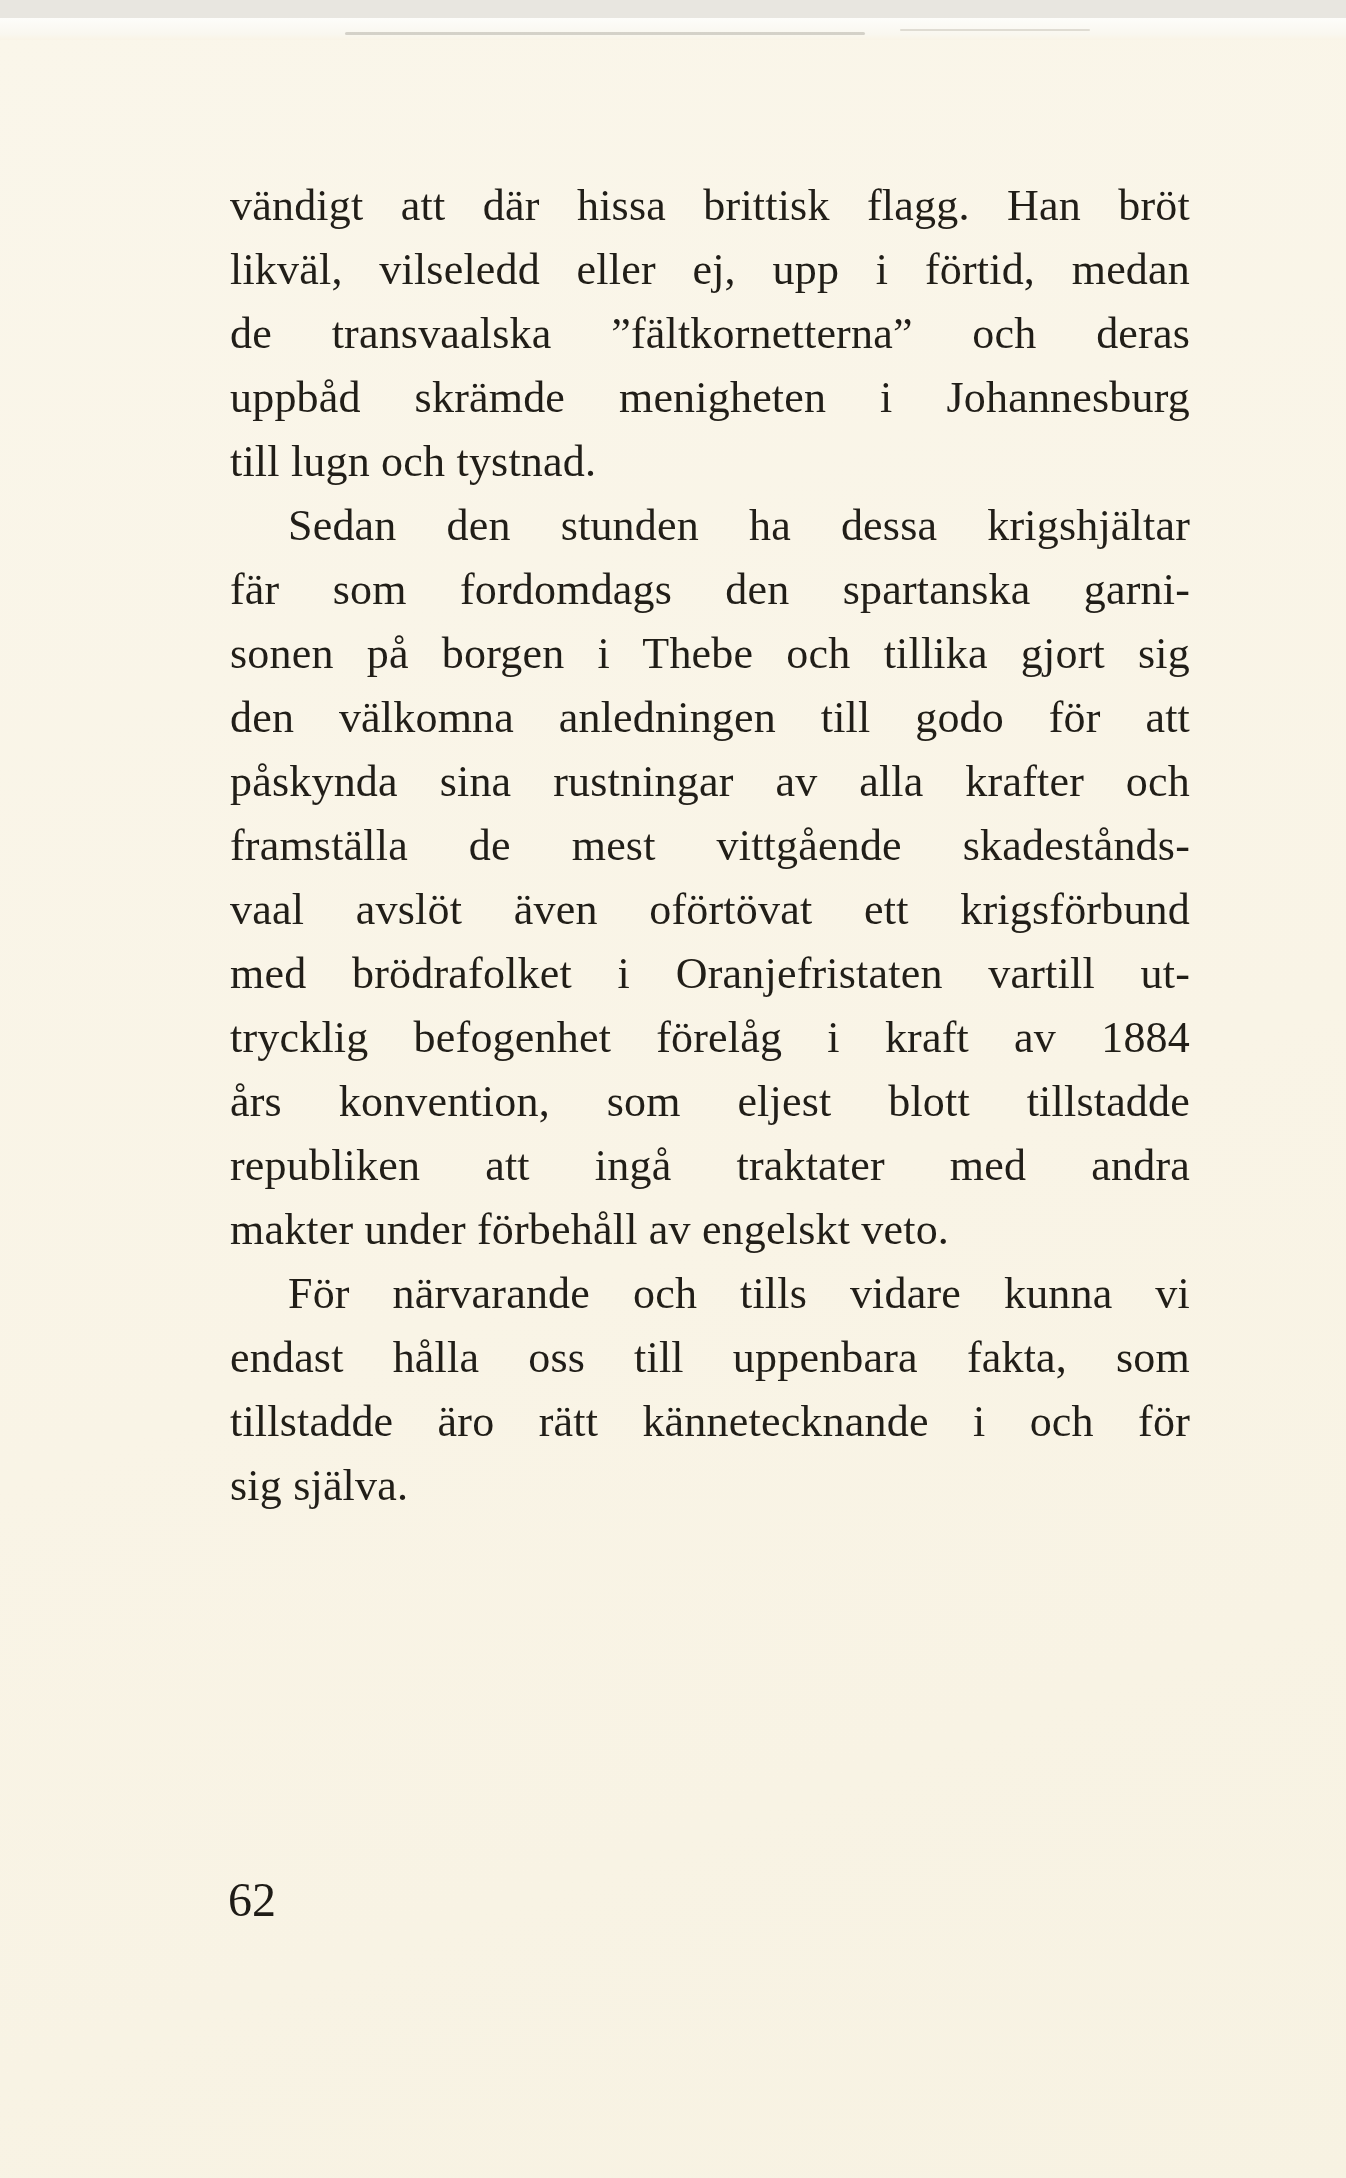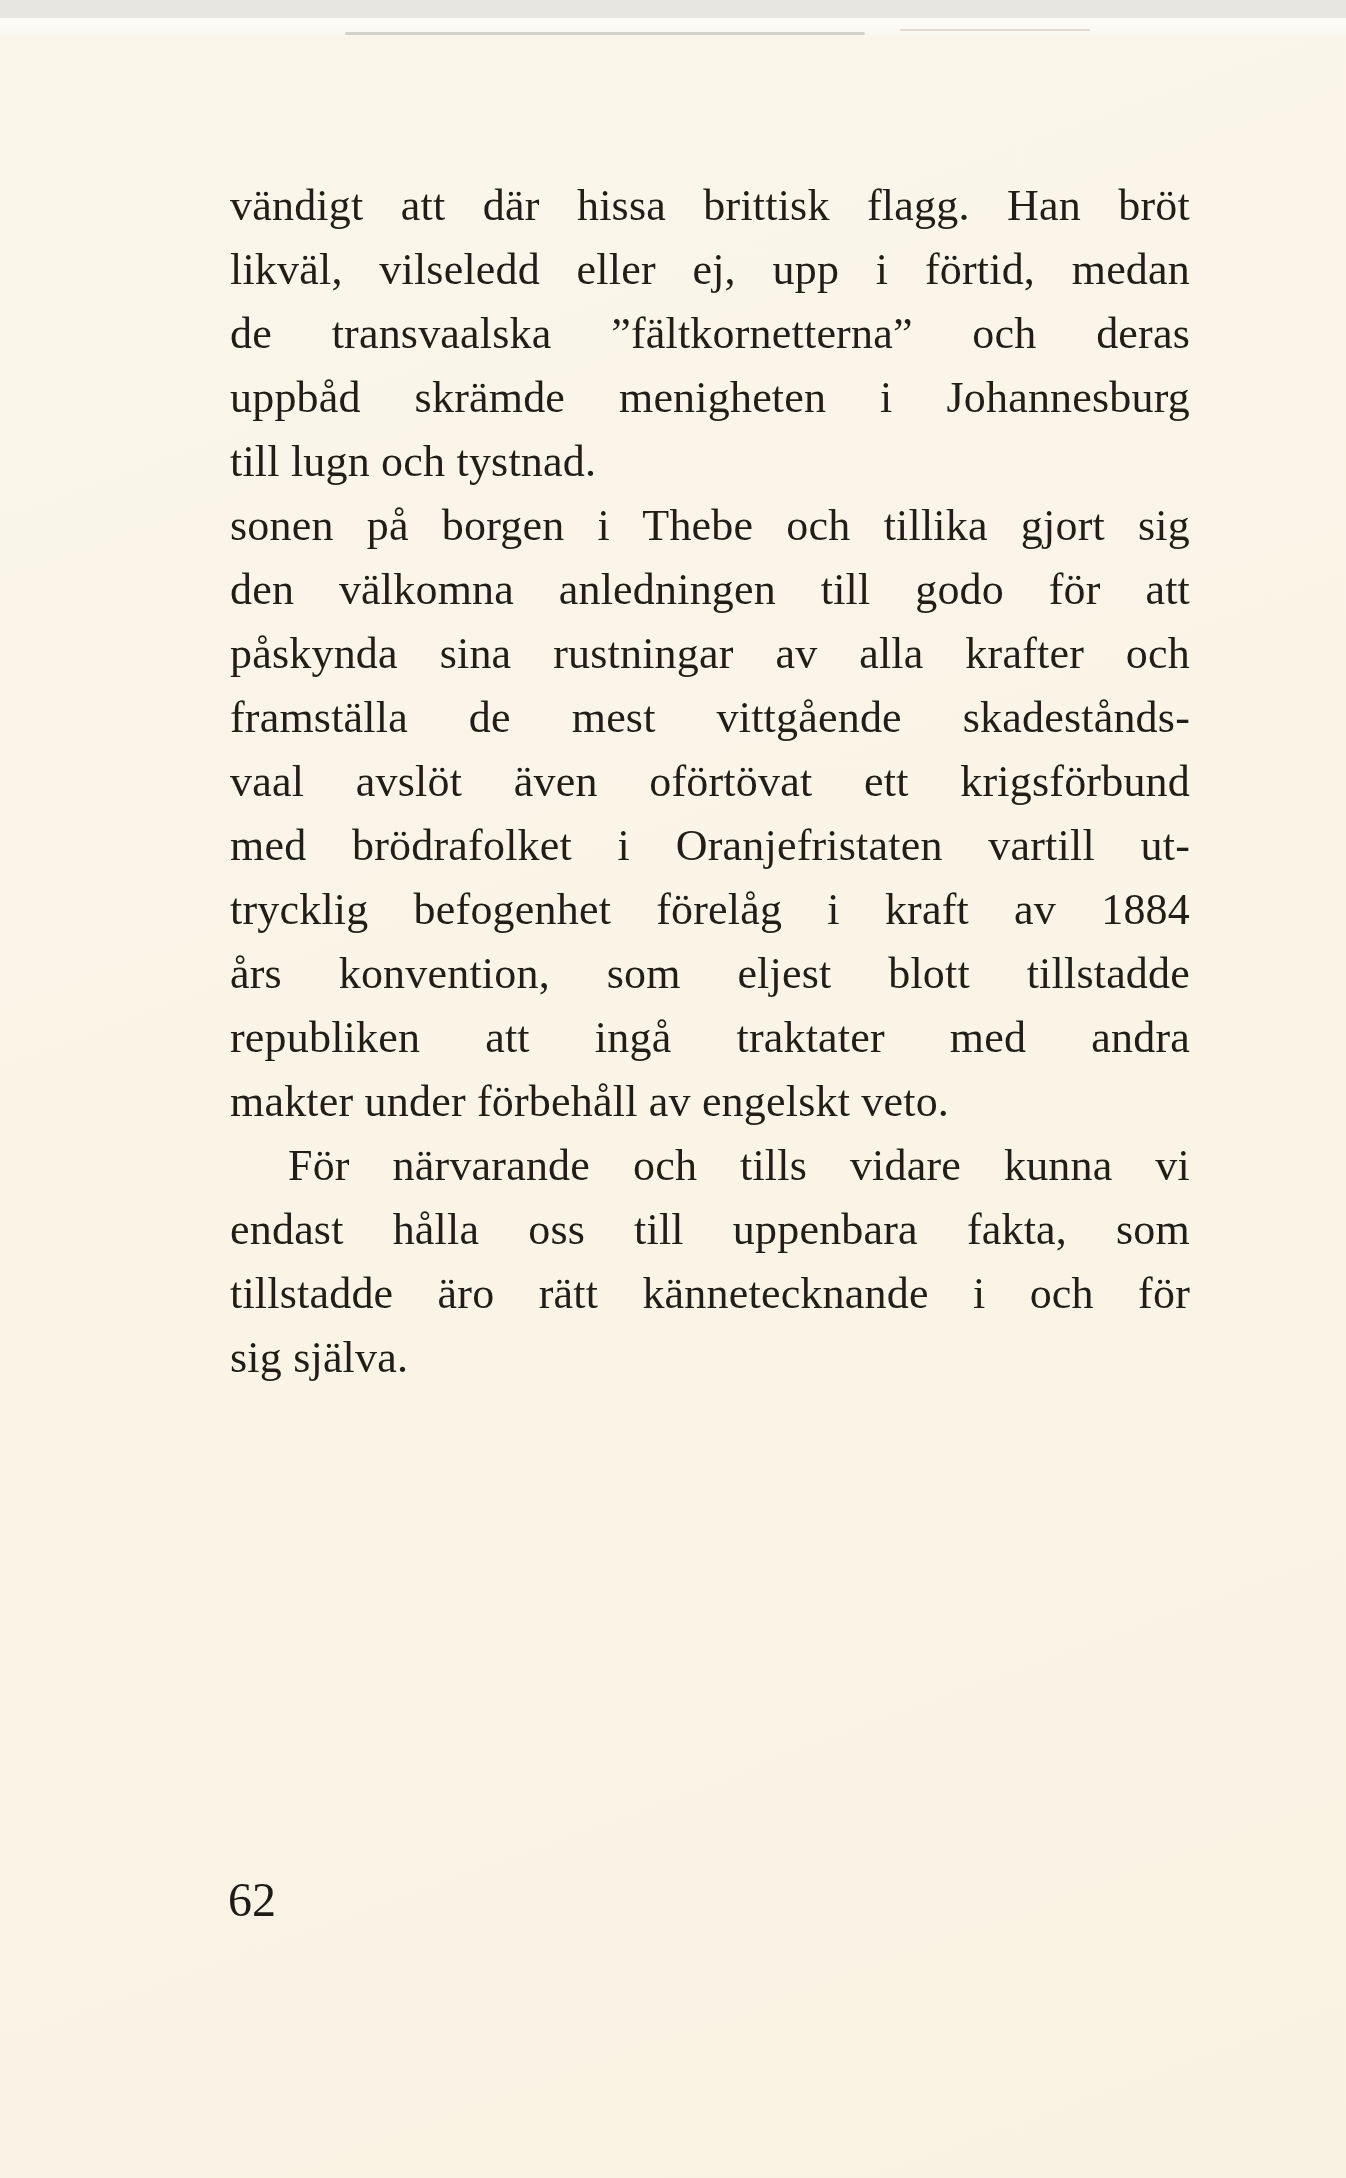--- a/index.html
+++ b/index.html
@@ -86,20 +86,22 @@
 
     <section class="para">
       <div class="line">vändigt att där hissa brittisk flagg. Han bröt</div>
       <div class="line">likväl, vilseledd eller ej, upp i förtid, medan</div>
       <div class="line">de transvaalska ”fältkornetterna” och deras</div>
       <div class="line">uppbåd skrämde menigheten i Johannesburg</div>
       <div class="line end">till lugn och tystnad.</div>
     </section>
 
     <section class="para">
+      <div class="line indent">Sedan den stunden ha dessa krigshjältar</div>
+      <div class="line">fär som fordomdags den spartanska garni-</div>
       <div class="line">sonen på borgen i Thebe och tillika gjort sig</div>
       <div class="line">den välkomna anledningen till godo för att</div>
       <div class="line">påskynda sina rustningar av alla krafter och</div>
       <div class="line">framställa de mest vittgående skadestånds-</div>
       <div class="line">vaal avslöt även oförtövat ett krigsförbund</div>
       <div class="line">med brödrafolket i Oranjefristaten vartill ut-</div>
       <div class="line">trycklig befogenhet förelåg i kraft av 1884</div>
       <div class="line">års konvention, som eljest blott tillstadde</div>
       <div class="line">republiken att ingå traktater med andra</div>
       <div class="line end">makter under förbehåll av engelskt veto.</div>

